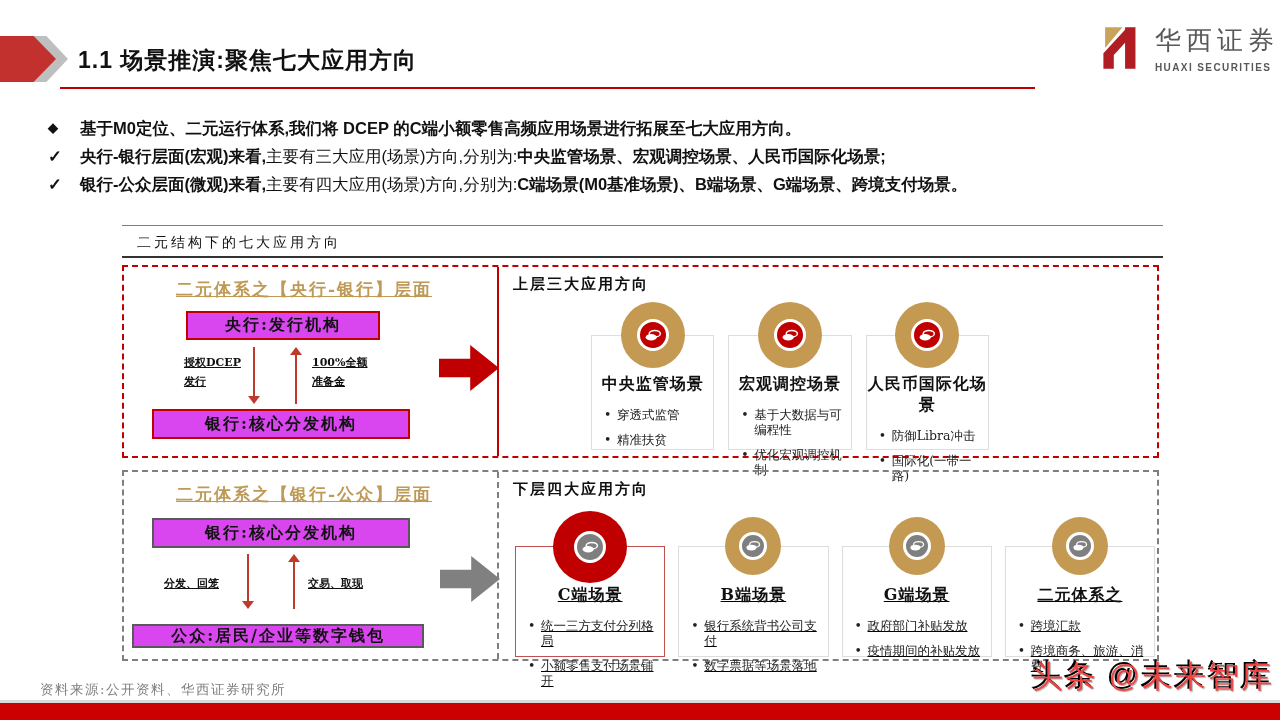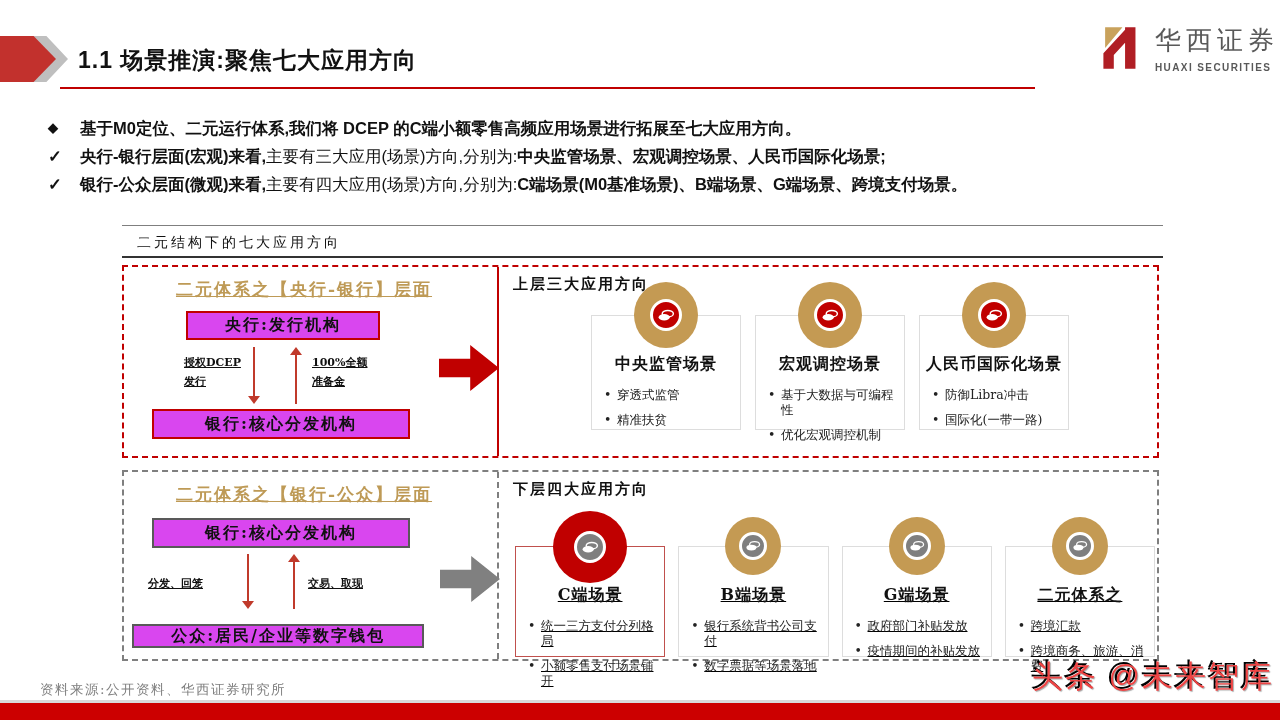--- a/index.html
+++ b/index.html
@@ -50,21 +50,21 @@
   .varrow.down .head { bottom:0; border-top:8px solid #c03a2b; }
   .varrow.up .head { top:0; border-bottom:8px solid #c03a2b; }
   .arrow-label { position:absolute; font-size:11px; font-weight:bold; color:#111; line-height:19px; }
   .arrow-label span { text-decoration:underline; }
   .big-arrow { position:absolute; width:60px; height:46px;
     clip-path:polygon(0 30%, 52% 30%, 52% 0, 100% 50%, 52% 100%, 52% 70%, 0 70%); }
   .big-arrow.red { background:#c00000; }
   .big-arrow.gray { background:#808080; }
   .pane-title { position:absolute; left:14px; top:8px; font-size:15px; font-weight:bold; letter-spacing:2px; color:#111; }
   .cards { position:absolute; display:flex; }
-  .dbox.upper .cards { left:92px; top:48px; width:478px; height:115px; gap:14px; }
+  .dbox.upper .cards { left:92px; top:68px; width:398px; height:115px; gap:14px; }
   .dbox.lower .cards { left:16px; top:74px; width:640px; height:111px; gap:13px;text-decoration:underline; }
   .scene-card { position:relative; flex:1; border:1px solid #ddd; background:#fff; }
   .scene-card.highlight { border:1px solid #c0504d; }
   .scene-icon { position:absolute; left:50%; transform:translateX(-50%); border-radius:50%;
     display:flex; align-items:center; justify-content:center; }
   .scene-icon.gold-red { top:-34px; width:64px; height:66px; background:#c49a53; }
   .scene-icon.gold-gray { top:-30px; width:56px; height:58px; background:#c49a53; }
   .scene-icon.red-big { top:-36px; width:74px; height:72px; background:#c00000; }
   .inner-circle { border-radius:50%; border:3px solid #fff; display:flex; align-items:center; justify-content:center; }
   .inner-circle.red { width:32px; height:32px; background:#c00000; }
@@ -205,21 +205,21 @@
         <div class="layer-title">二元体系之【银行-公众】层面</div>
         <div class="org-box dark" style="left:28px; top:46px; width:258px; height:30px;">银行:核心分发机构</div>
         <div class="varrow down" style="left:118px; top:82px; height:55px;">
           <div class="shaft"></div>
             <div class="head"></div>
         </div>
         <div class="varrow up" style="left:164px; top:82px; height:55px;">
           <div class="shaft"></div>
             <div class="head"></div>
         </div>
-        <div class="arrow-label" style="left:24px; top:102px;">
+        <div class="arrow-label" style="left:40px; top:102px;">
           <span>分发、回笼</span>
         </div>
         <div class="arrow-label" style="left:184px; top:102px;">
           <span>交易、取现</span>
         </div>
         <div class="org-box dark" style="left:8px; top:152px; width:292px; height:24px;">公众:居民/企业等数字钱包</div>
       </div>
       <div class="big-arrow gray" style="left:316px; top:84px;"></div>
       <div class="pane-right">
         <div class="pane-title">下层四大应用方向</div>

